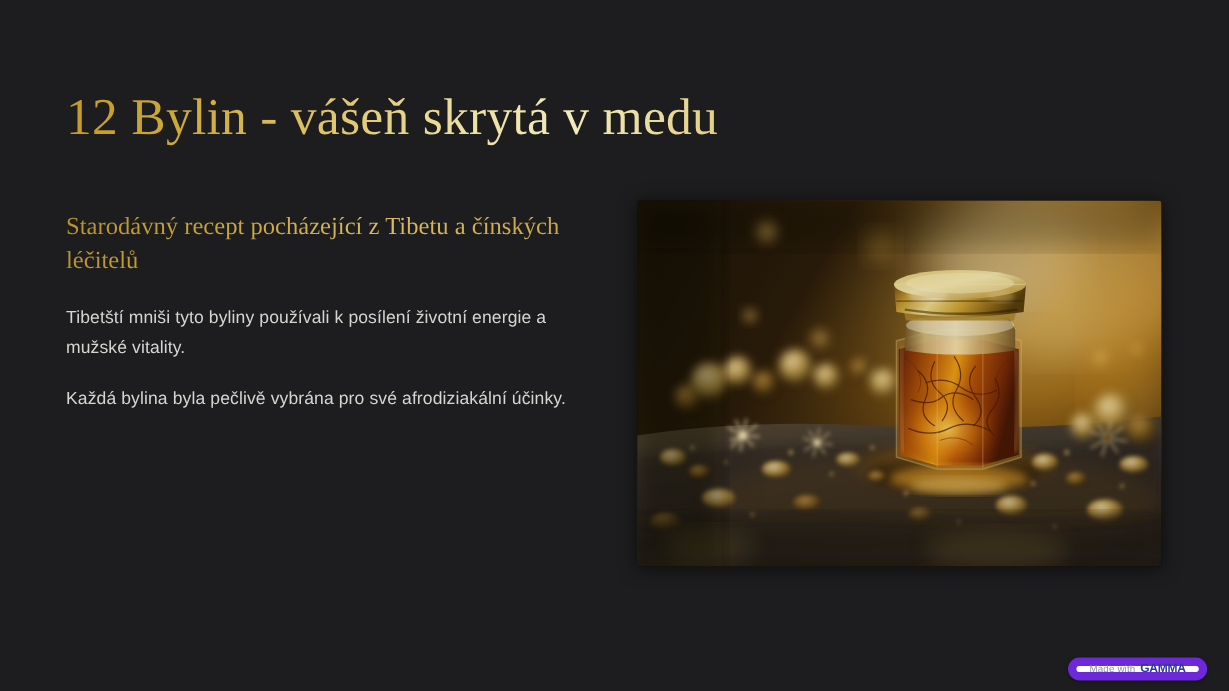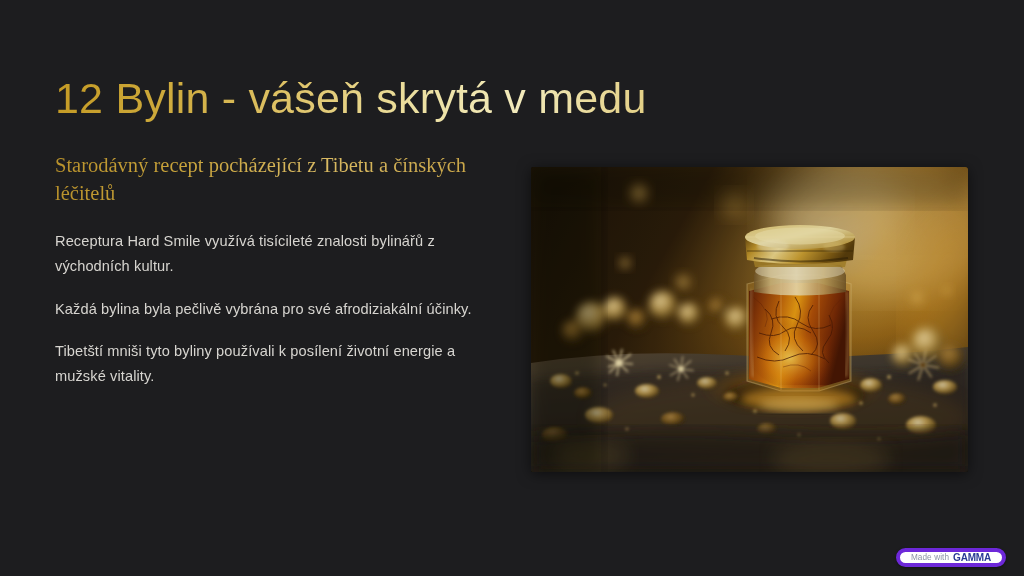--- a/index.html
+++ b/index.html
@@ -12,37 +12,37 @@
   .slide{
     position:relative;
     width:1024px; height:576px;
     background:#1d1d1f;
   }
 
   
   .title{
     position:absolute;
     left:55px; top:74px;
-    font-family:Liberation Sans, sans-serif;
+    font-family:Liberation Serif, serif;
     font-size:43px;
     font-weight:400;
     letter-spacing:.2px;
     line-height:1.15;
     white-space:nowrap;
     background:linear-gradient(100deg,#c49a24 0%, #cda93a 18%, #dec164 38%, #ecdf9f 60%, #f2eabb 78%, #e3cf84 100%);
     -webkit-background-clip:text;
     background-clip:text;
     color:transparent;
     -webkit-text-fill-color:transparent;
   }
 
   
   .left-col{
     position:absolute;
-    left:55px; top:152px;
+    left:55px; top:176px;
     width:440px;
   }
   .subtitle{
     font-family:"Liberation Serif", serif;
     font-size:20.5px;
     line-height:1.35;
     font-weight:400;
     background:linear-gradient(95deg,#b9922b 0%, #c9a43c 30%, #d9ba63 60%, #c7a343 100%);
     -webkit-background-clip:text;
     background-clip:text;
@@ -75,21 +75,21 @@
   
   .gamma-badge{
     position:absolute;
     right:18px; bottom:9px;
     height:19px;
     padding:0 11px;
     display:flex;
     align-items:center;
     gap:4px;
     background:#ffffff;
-    border:4px solid #6d28d9;
+    border:7px solid #6d28d9;
     border-radius:10px;
     box-shadow:0 1px 3px rgba(0,0,0,.35);
   }
   .gamma-made{
     font-size:8.2px;
     color:#8b93a6;
     font-family:"Liberation Sans", sans-serif;
     letter-spacing:.1px;
   }
   .gamma-word{
@@ -104,23 +104,22 @@
 <body>
 
 <div class="slide">
 
   <h1 class="title">12 Bylin - vášeň skrytá v medu</h1>
 
   <div class="left-col">
 
     <h2 class="subtitle">Starodávný recept pocházející z Tibetu a čínských léčitelů</h2>
 
-    <p class="para">Receptura Hard Smile využívá tisícileté znalosti bylinářů z východních kultur.</p>
+    <p class="para">Tibetští mniši tyto byliny používali k posílení životní energie a mužské vitality.</p>
     <p class="para">Každá bylina byla pečlivě vybrána pro své afrodiziakální účinky.</p>
-    <p class="para">Tibetští mniši tyto byliny používali k posílení životní energie a mužské vitality.</p>
   </div>
 
   <figure class="photo">
     <svg viewBox="0 0 437 305" preserveAspectRatio="xMidYMid slice">
       <defs>
         <radialGradient id="glow" cx="66%" cy="24%" r="62%">
           <stop offset="0%" stop-color="#ffe9a8"></stop>
           <stop offset="24%" stop-color="#f0bc4d"></stop>
           <stop offset="55%" stop-color="#a5701a"></stop>
           <stop offset="100%" stop-color="#17100a"></stop>

